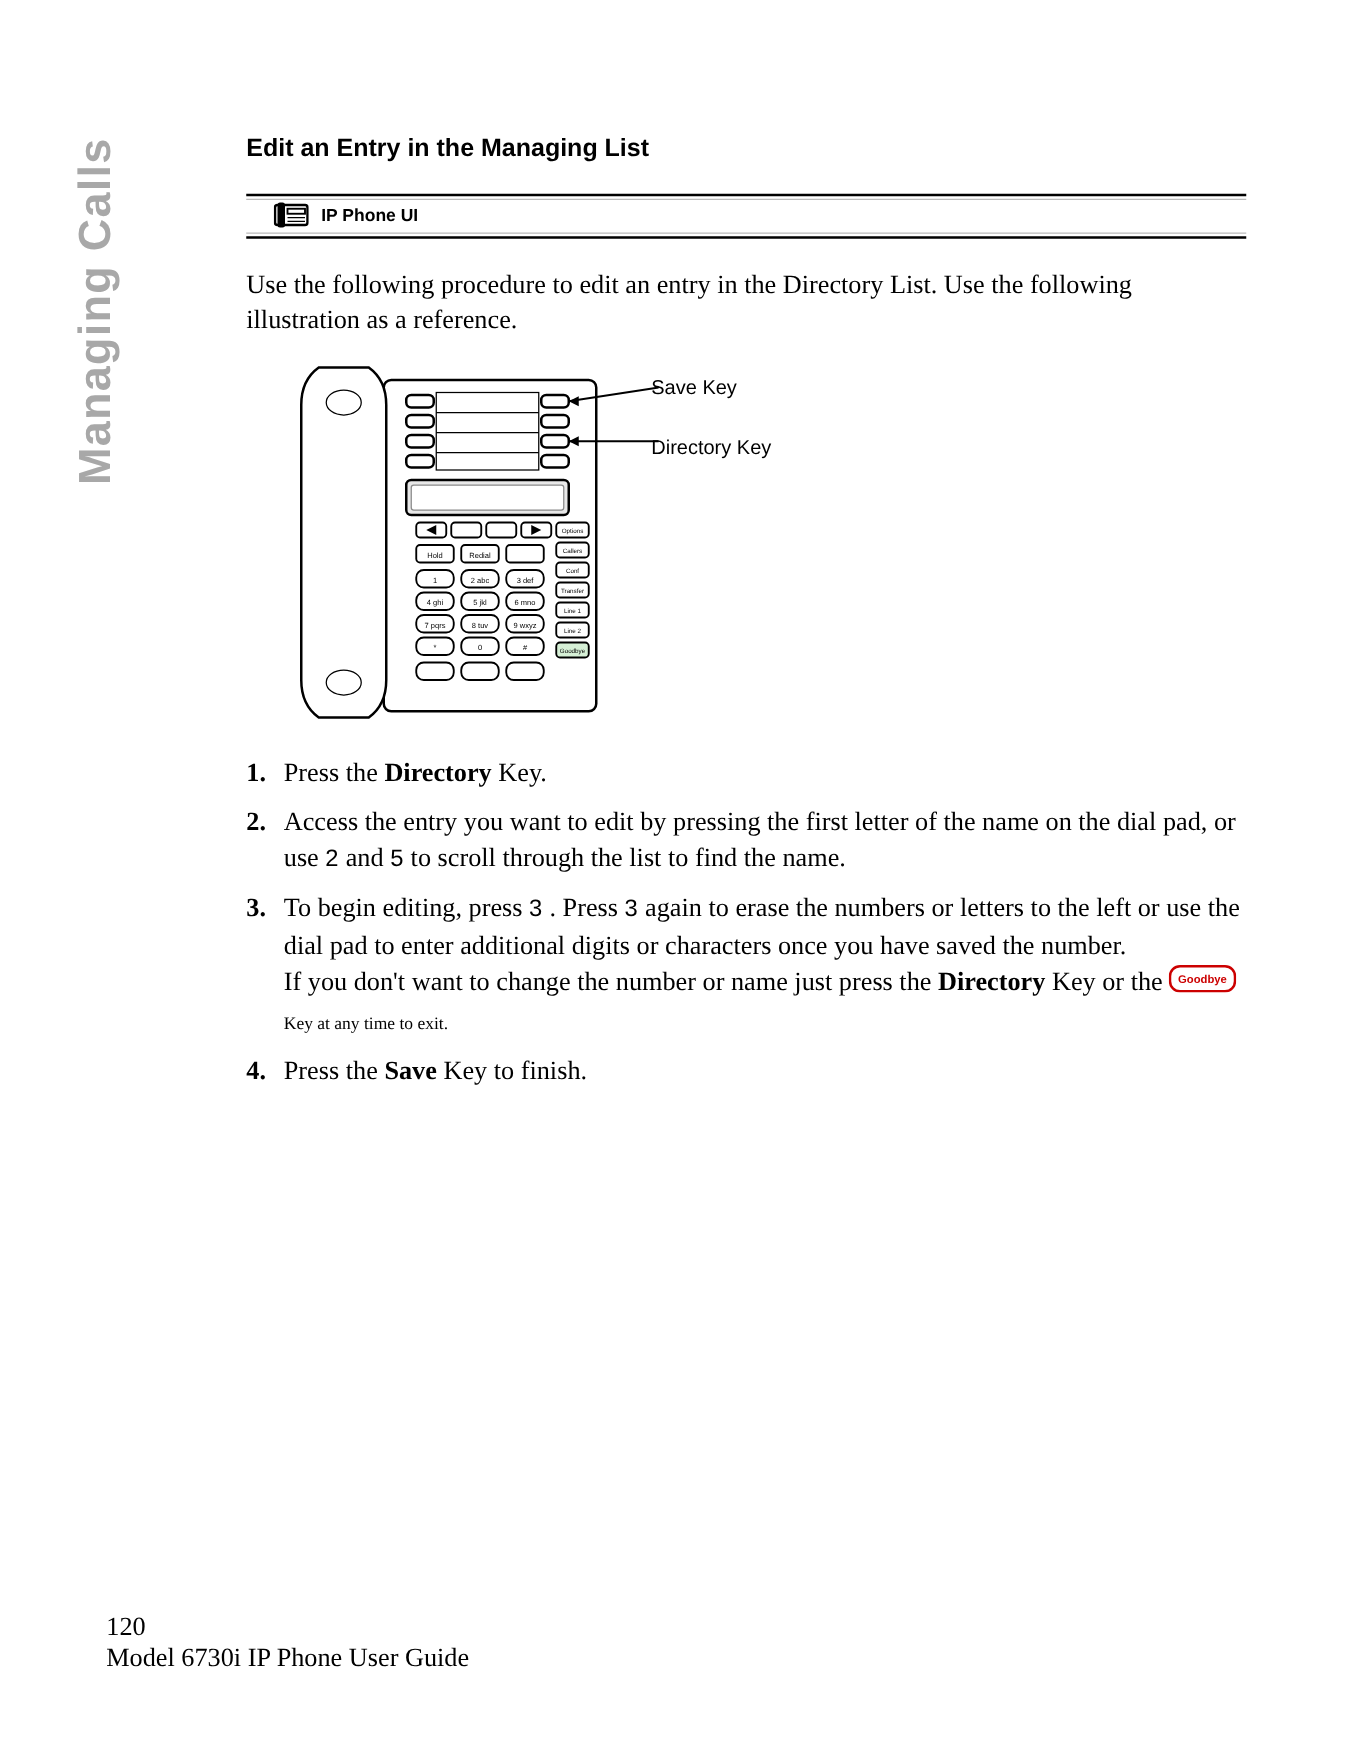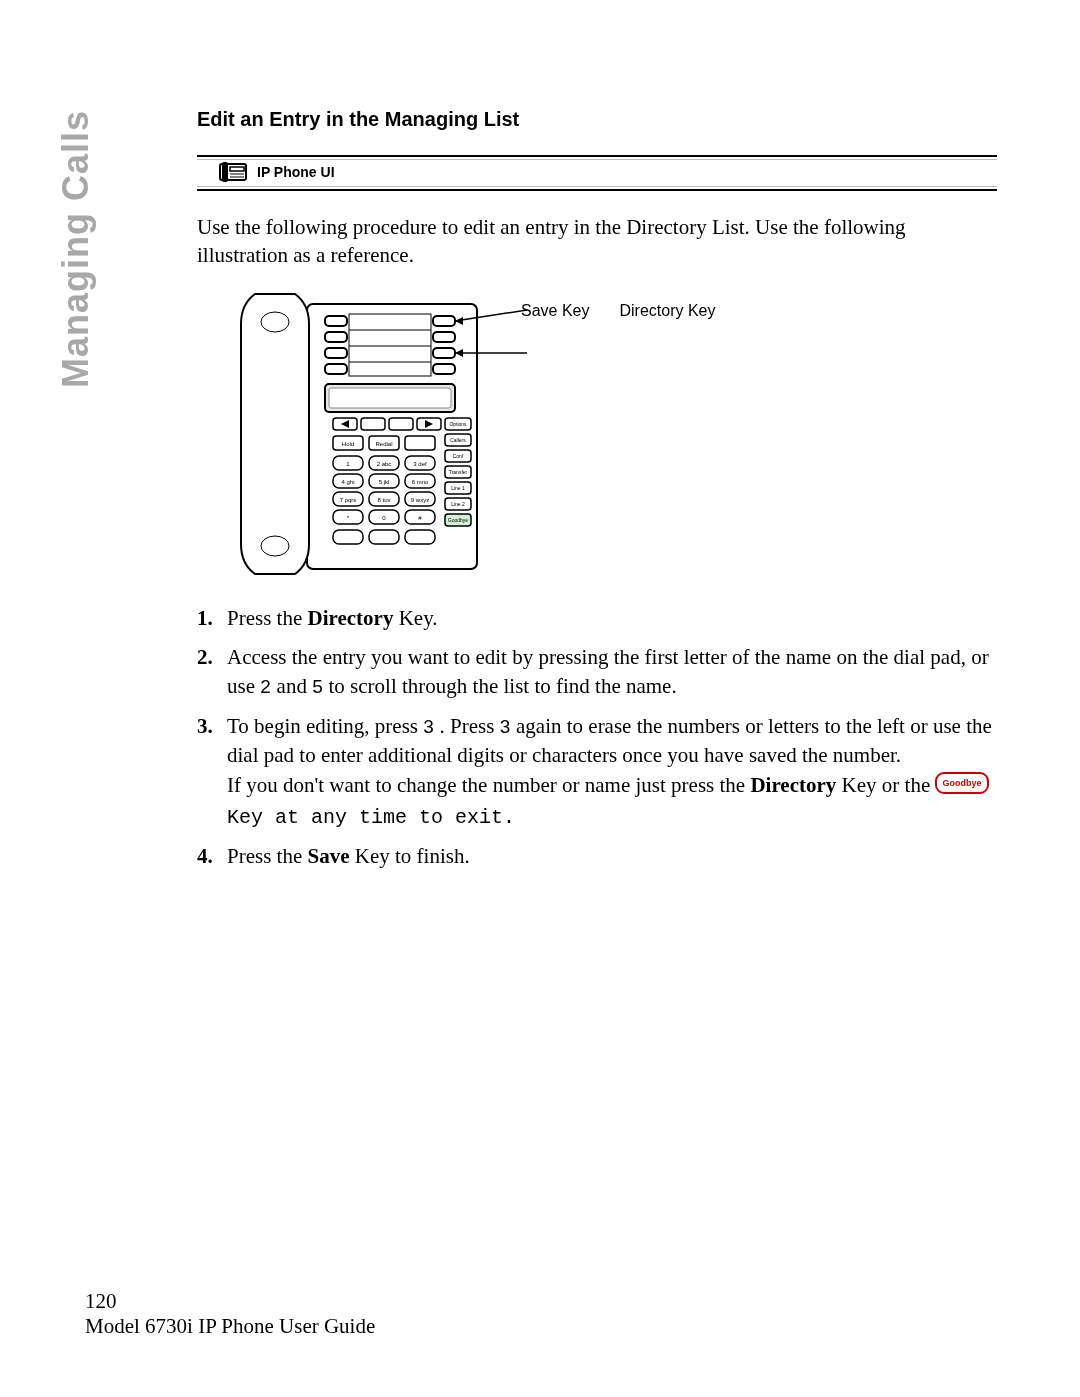--- a/index.html
+++ b/index.html
@@ -78,21 +78,21 @@
     justify-content: flex-start;
     margin: 8px 0 20px 40px;
   }
   .illus {
     display: flex;
     align-items: flex-start;
   }
   .phone-svg { display:block; }
   .callout-col {
     display: flex;
-    flex-direction: row;
+    flex-direction: column;
     font-family: Arial, Helvetica, sans-serif;
     font-size: 16px;
     gap: 30px;
     margin-top: 18px;
     margin-left: -6px;
   }
   ol.steps {
     list-style: none;
     padding: 0;
     margin: 6px 0 0 0;
@@ -282,21 +282,21 @@
       <li>
         <span class="num">3.</span>
         <span>To begin editing, press </span><span class="mono-key">3</span><span> . Press </span><span class="mono-key">3</span><span> again to erase the numbers or letters to the left or use the dial pad to enter additional digits or characters once you have saved the number.</span><br>
         <span>If you don't want to change the number or name just press the </span><b>Directory</b><span> Key or the </span>
         <span class="goodbye-key">
           <svg width="54" height="22" viewBox="0 0 54 22">
             <rect x="1" y="1" width="52" height="20" rx="8" fill="#fff" stroke="#c00" stroke-width="2"></rect>
             <text x="27" y="14" font-size="9" font-family="Arial" font-weight="700" fill="#c00" text-anchor="middle">Goodbye</text>
           </svg>
         </span>
-        <span style="font-size:20px;font-family:Liberation Mono, monospace;"> Key at any time to exit.</span>
+        <span style="font-size:14px;"> Key at any time to exit.</span>
       </li>
       <li>
         <span class="num">4.</span>
         <span>Press the </span><b>Save</b><span> Key to finish.</span>
       </li>
     </ol>
   </div>
 
   <div class="footer">
     <span>120</span>

